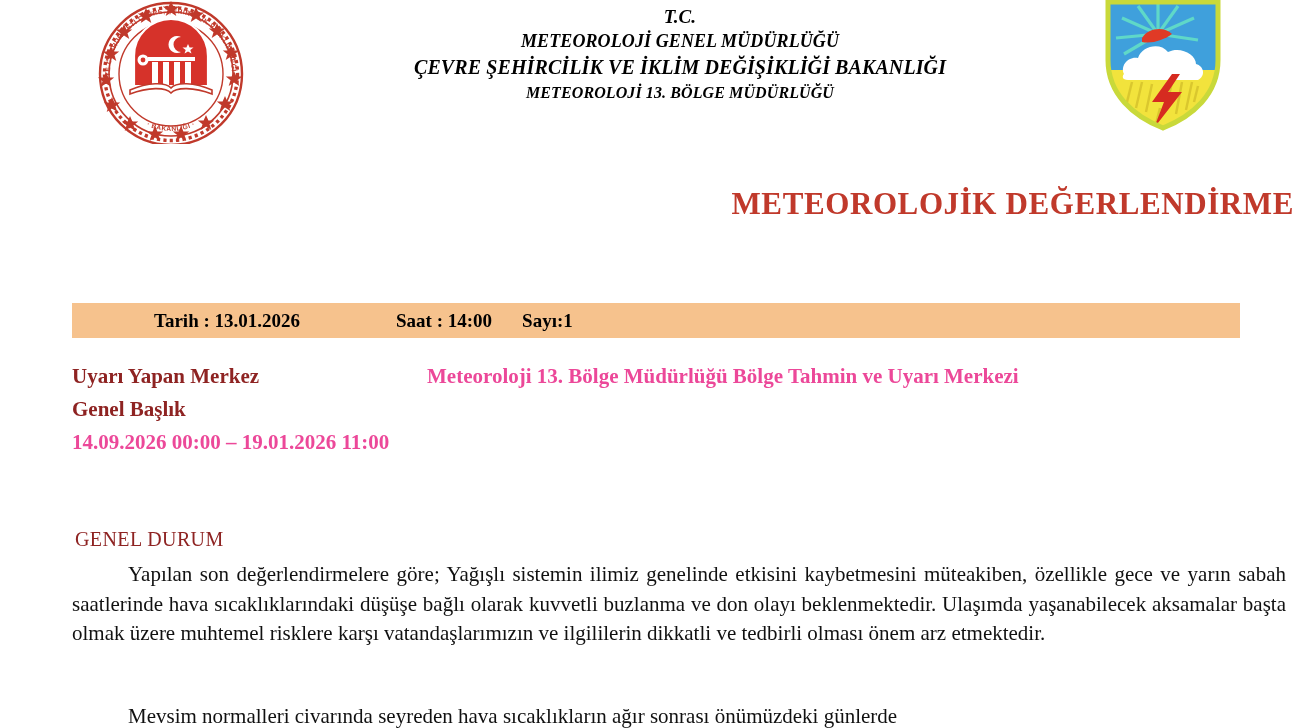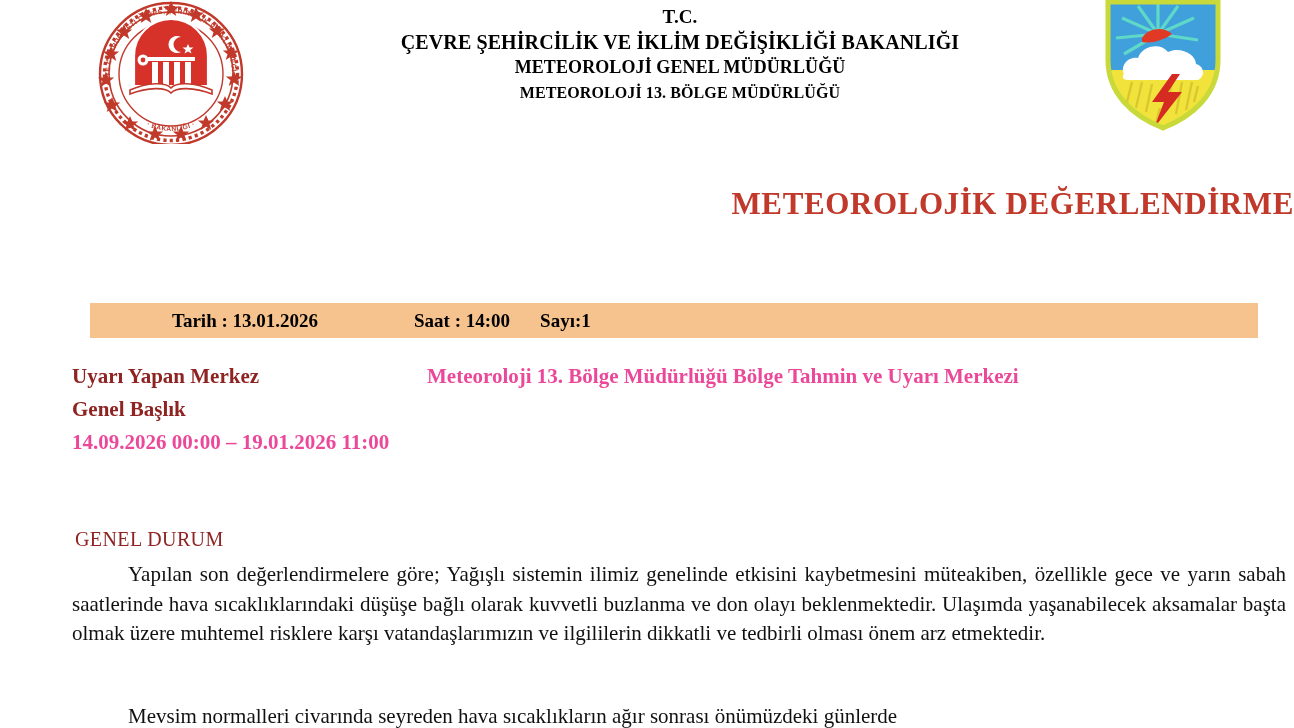--- a/index.html
+++ b/index.html
@@ -44,20 +44,21 @@
     left: 280px;
     top: 5px;
     width: 800px;
     text-align: center;
     color: #000000;
   }
   .header-titles .line {
     font-weight: bold;
     letter-spacing: 0.1px;
     white-space: nowrap;
+    font-style: italic;
   }
   .header-titles .l1 { font-size: 19px; line-height: 24px; }
   .header-titles .l2 { font-size: 20px; line-height: 26px; }
   .header-titles .l3 { font-size: 18px; line-height: 25px; }
   .header-titles .l4 { font-size: 16px; line-height: 25px; }
 
   
   .doc-title {
     position: absolute;
     left: 0;
@@ -74,21 +75,20 @@
   .date-bar {
     position: absolute;
     left: 72px;
     top: 303px;
     width: 1168px;
     height: 35px;
     background: #F6C28D;
     display: flex;
     align-items: center;
     color: #000000;
-    margin-left: 18px;
   }
   .date-bar .cell {
     font-weight: bold;
     font-size: 19px;
     white-space: nowrap;
   }
   .date-bar .c-tarih { margin-left: 82px; }
   .date-bar .c-saat  { margin-left: 96px; }
   .date-bar .c-sayi  { margin-left: 30px; }
 
@@ -247,22 +247,22 @@
         <circle cx="75" cy="66" r="5.5"></circle>
         <circle cx="75" cy="66" r="2.4" fill="#D6322A"></circle>
       </g>
 
       <path d="M 62,96 C 80,88 98,88 103,94 C 108,88 126,88 144,96 L 144,100 C 126,93 108,93 103,99 C 98,93 80,93 62,100 Z" fill="#ffffff" stroke="#C0392B" stroke-width="1.6"></path>
     </svg>
   </div>
 
   <div class="header-titles">
     <div class="line l1">T.C.</div>
+    <div class="line l3">METEOROLOJİ GENEL MÜDÜRLÜĞÜ</div>
     <div class="line l2">ÇEVRE ŞEHİRCİLİK VE İKLİM DEĞİŞİKLİĞİ BAKANLIĞI</div>
-    <div class="line l3">METEOROLOJİ GENEL MÜDÜRLÜĞÜ</div>
     <div class="line l4">METEOROLOJİ 13. BÖLGE MÜDÜRLÜĞÜ</div>
   </div>
 
   <div class="logo-right">
     <svg viewBox="0 0 130 150" xmlns="http://www.w3.org/2000/svg" aria-hidden="true">
       <defs>
         <clipPath id="shieldClip">
           <path d="M 10,20 L 120,20 L 120,78 C 120,112 95,134 65,146 C 35,134 10,112 10,78 Z"></path>
         </clipPath>
       </defs>

